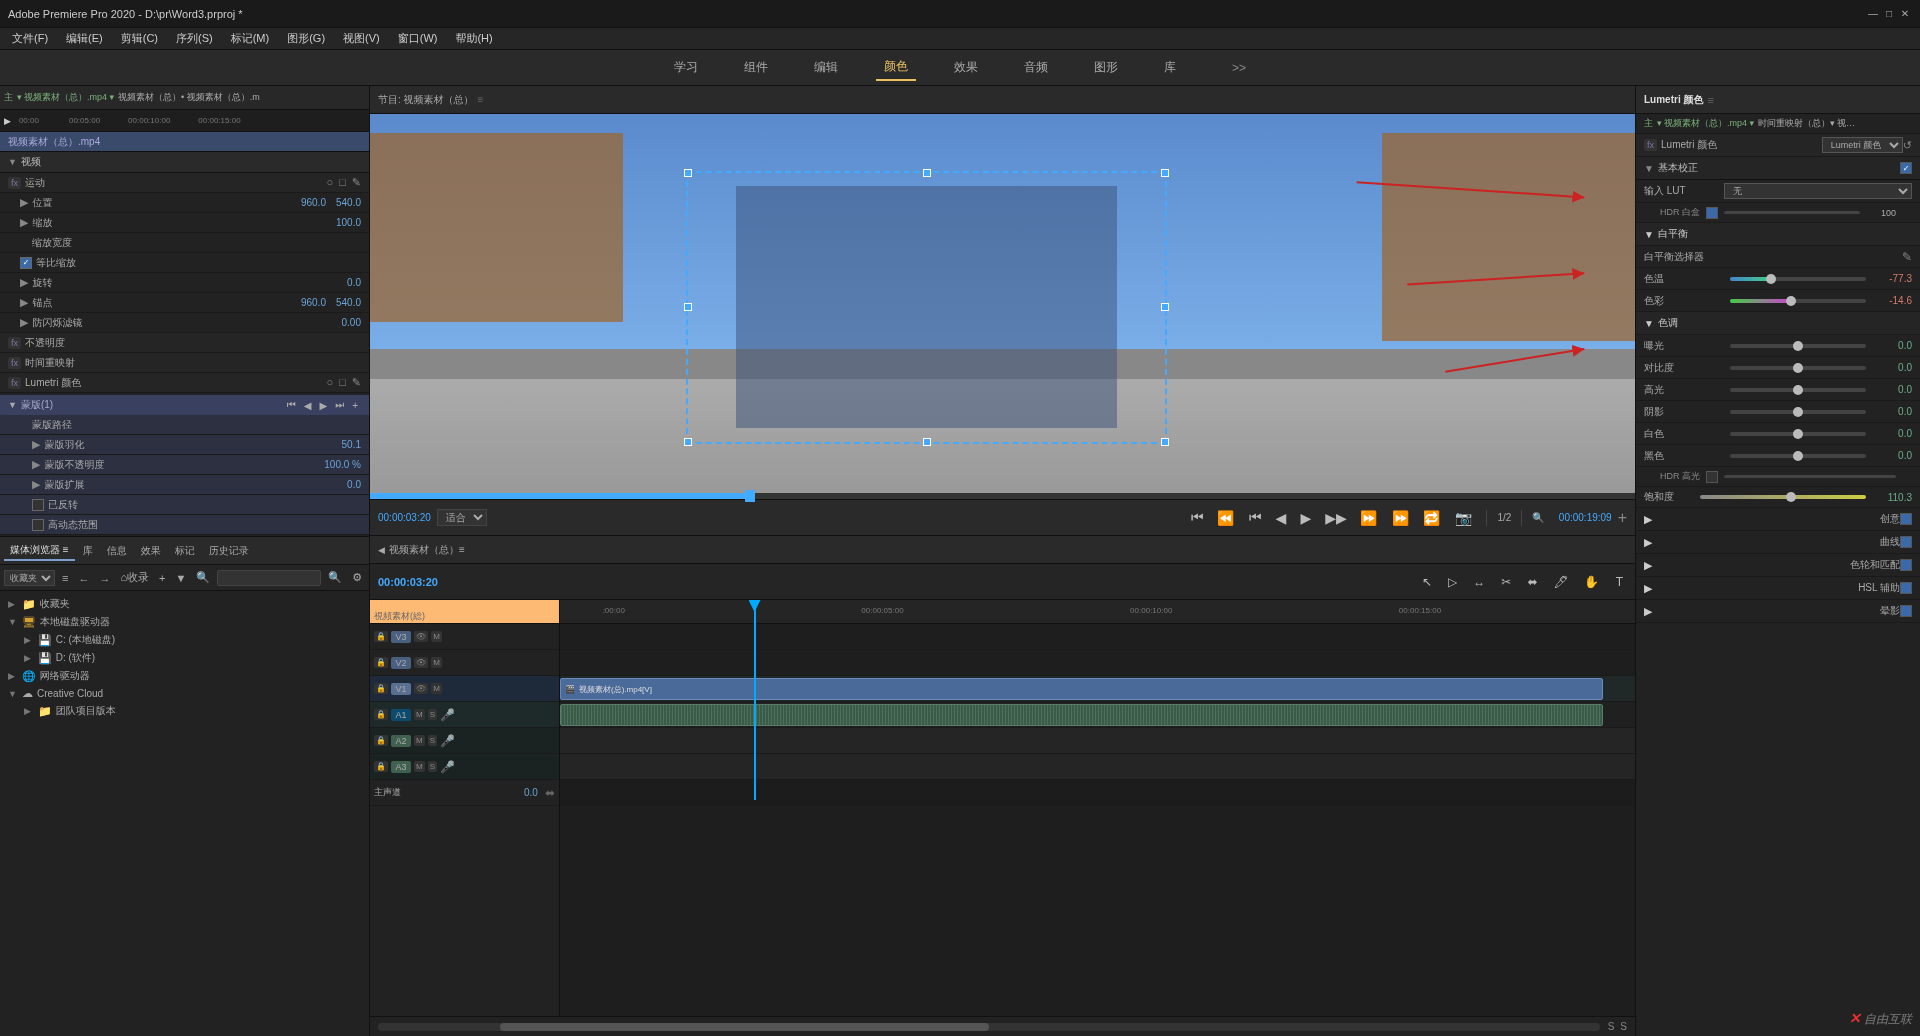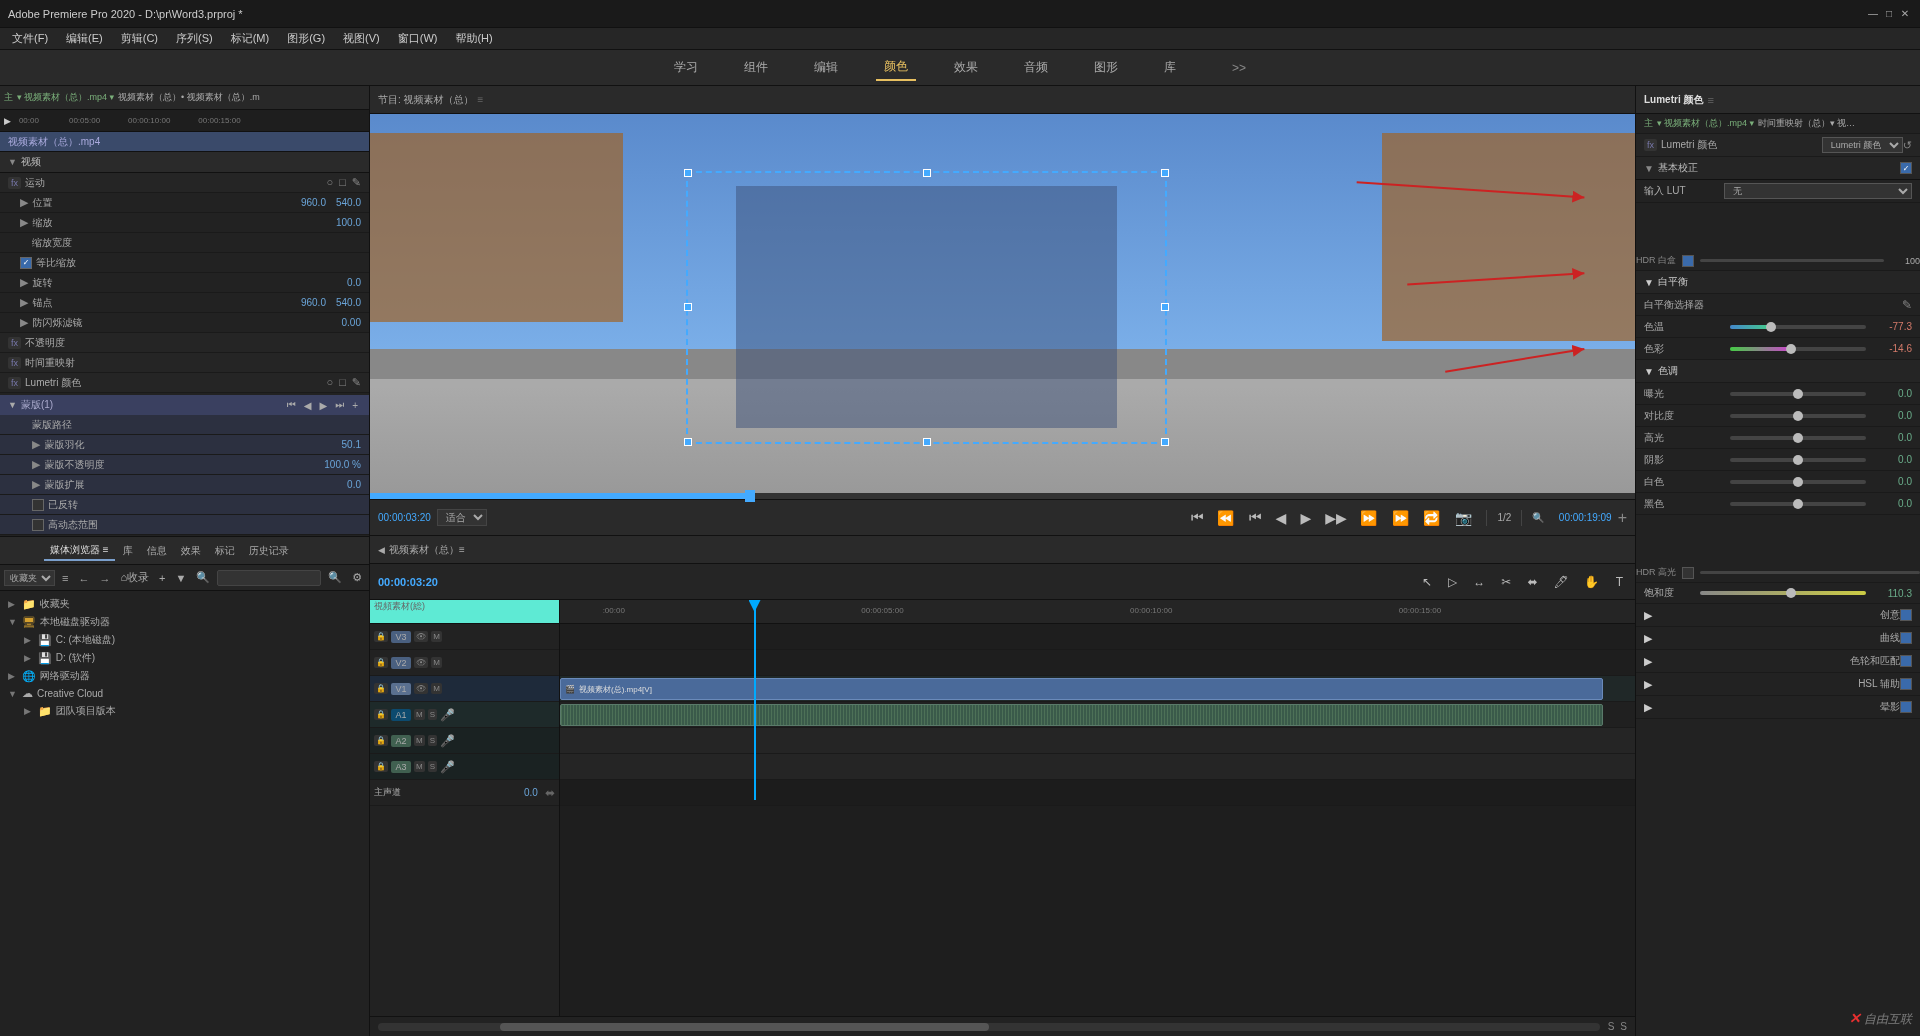--- a/index.html
+++ b/index.html
@@ -374,24 +374,24 @@
     }
     
     .track-labels {
       width: 190px;
       background: #222;
       border-right: 1px solid #111;
       flex-shrink: 0;
     }
     .track-ruler-row {
       height: 24px;
-      background: #5eead4;
-      border-bottom: 1px solid #111;
-      display: flex;
-      align-items: flex-start;
+      background: #fdba74;
+      border-bottom: 1px solid #111;
+      display: flex;
+      align-items: flex-end;
       padding: 0 4px;
       font-size: 9px;
       color: #666;
     }
     .track-label-row {
       height: 26px;
       display: flex;
       align-items: center;
       padding: 0 4px;
       border-bottom: 1px solid #1a1a1a;
@@ -694,21 +694,21 @@
       padding: 0 4px;
       border-bottom: 1px solid #111;
       gap: 2px;
     }
     .media-tab {
       font-size: 10px;
       color: #aaa;
       padding: 2px 6px;
       cursor: pointer;
     }
-    .media-tab.active { color: #ddd; border-bottom: 2px solid #7a9fcc; margin-left: 40px; }
+    .media-tab.active { color: #ddd; border-bottom: 2px solid #7a9fcc; }
     
     .media-browser-toolbar {
       background: #252525;
       height: 26px;
       display: flex;
       align-items: center;
       padding: 0 4px;
       gap: 4px;
       border-bottom: 1px solid #111;
     }
@@ -765,26 +765,25 @@
     }
     .reset-btn-small {
       font-size: 11px;
       color: #888;
       cursor: pointer;
     }
     
     .hdr-row {
       display: flex;
       align-items: center;
-      padding: 3px 0;
+      padding: 3px 24px;
       font-size: 9px;
       color: #888;
       gap: 6px;
       border-bottom: 1px solid #1a1a1a;
-      margin-top: 48px;
     }
     .hdr-slider {
       flex: 1;
       height: 3px;
       background: #444;
       border-radius: 2px;
     }
     .hdr-value { color: #aaa; font-size: 9px; width: 30px; text-align: right; }
     
     .white-balance-label {

